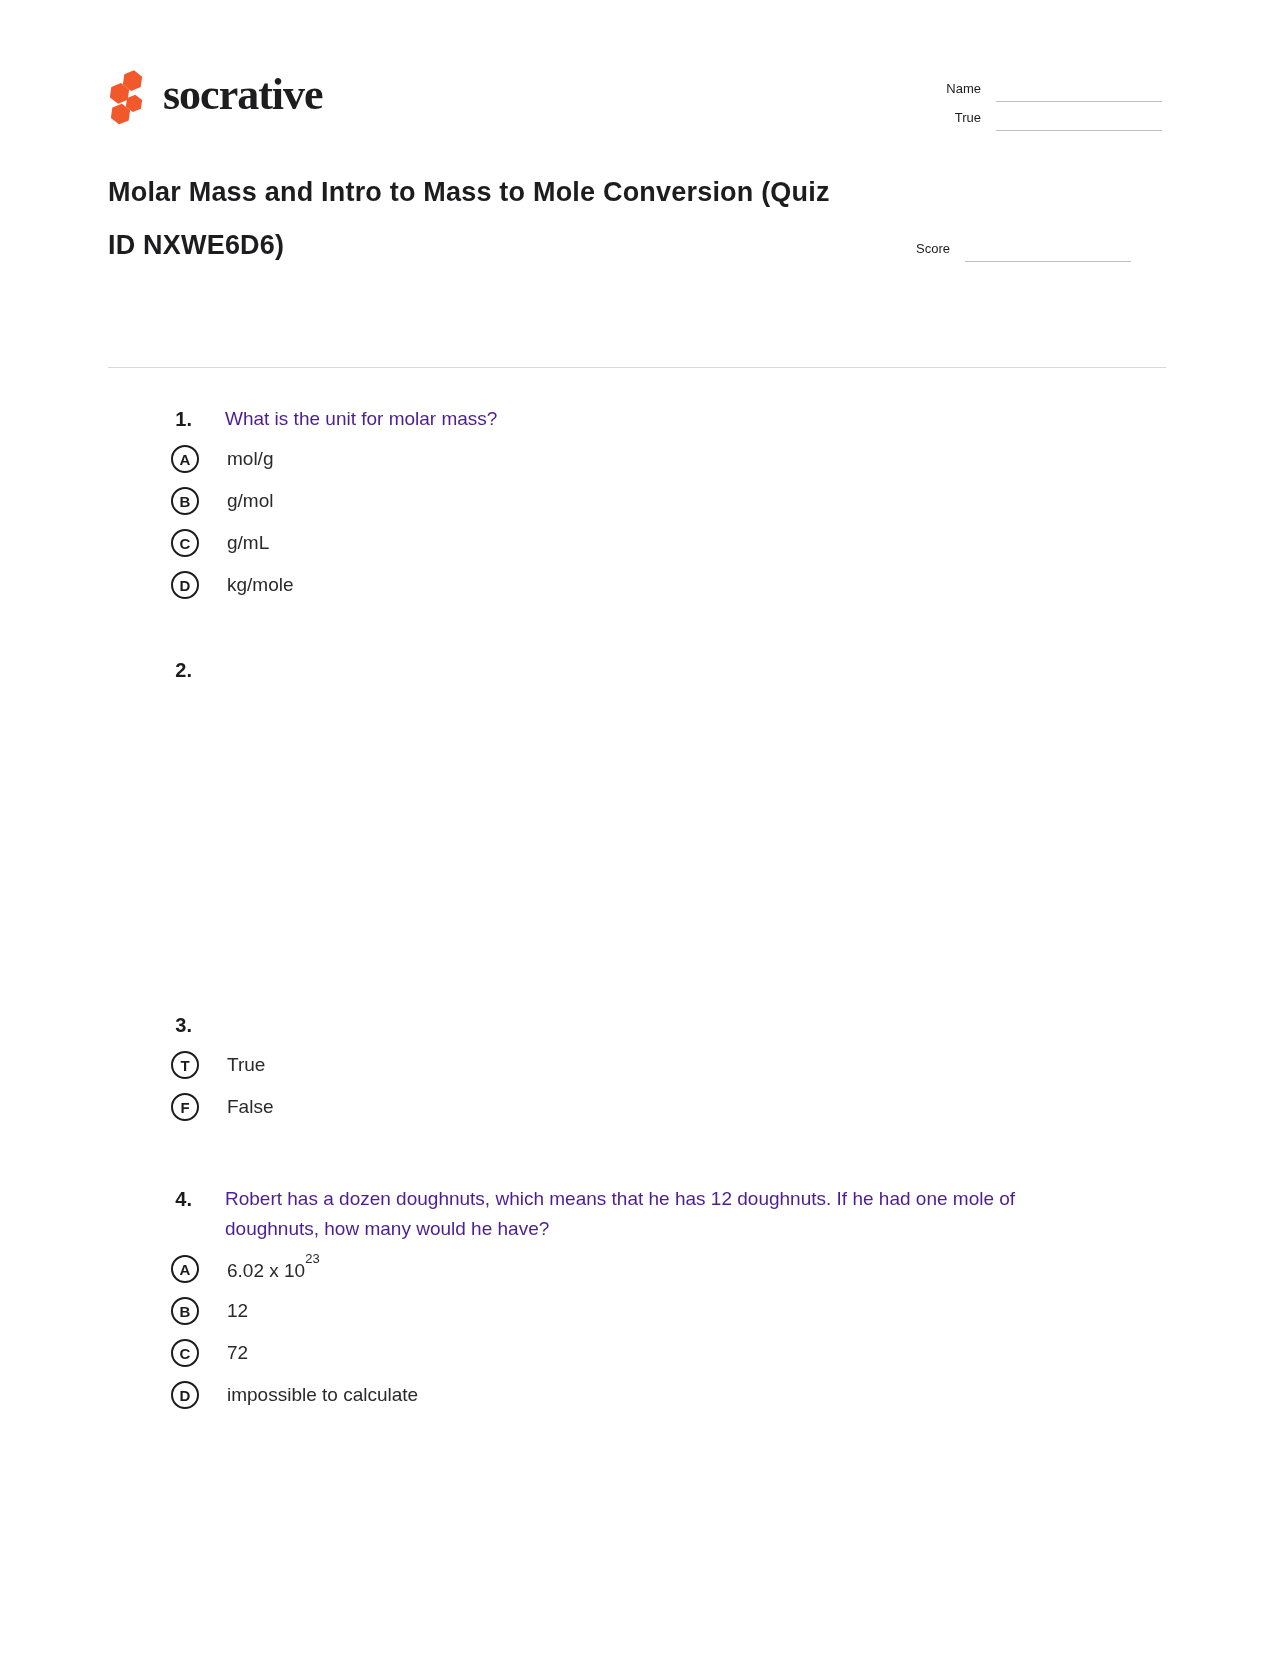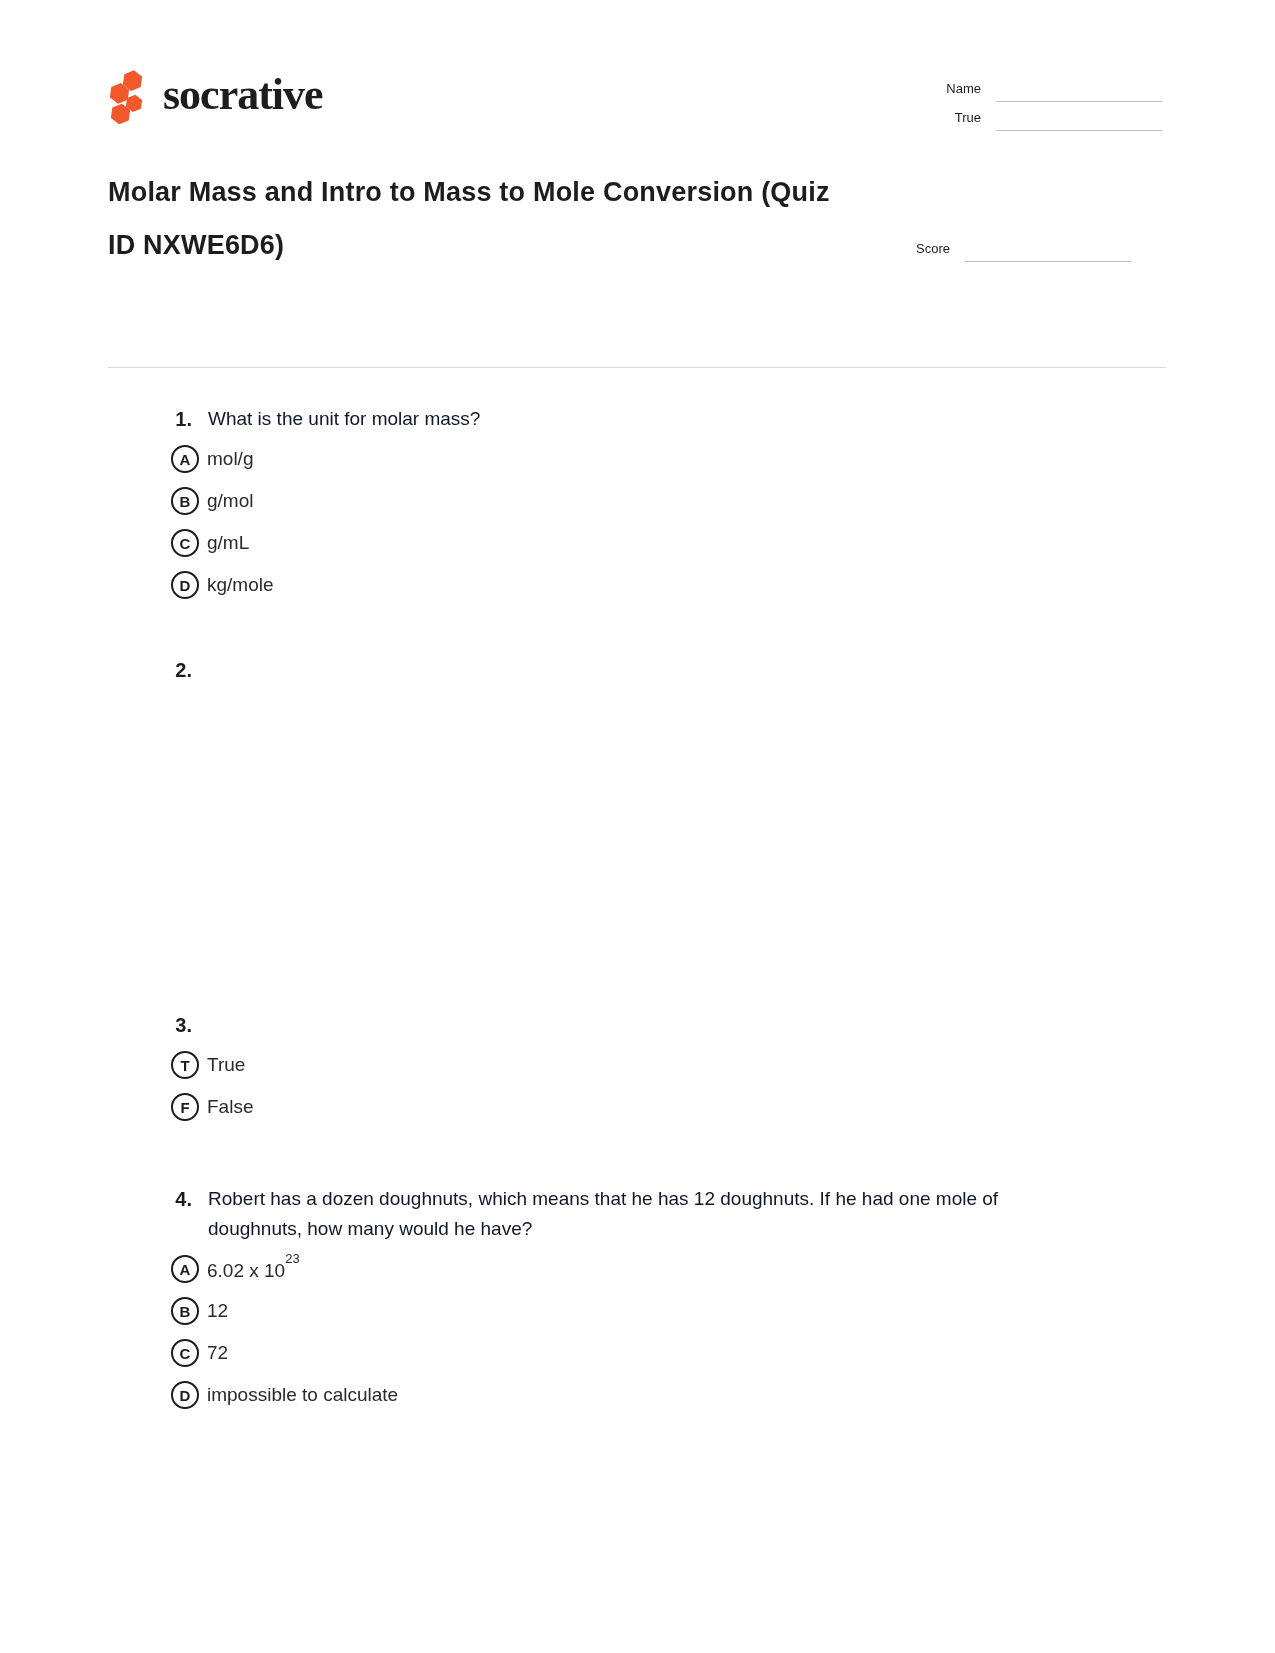--- a/index.html
+++ b/index.html
@@ -85,24 +85,24 @@
   .q-num {
     width: 84px;
     flex: 0 0 84px;
     text-align: right;
     font-weight: 700;
     font-size: 20px;
     line-height: 30px;
     color: #1c1c1e;
   }
   .q-text {
-    margin-left: 16px;
+    margin-left: 33px;
     font-size: 19px;
     line-height: 30px;
-    color: #0f172a;
+    color: #4c1d95;
     max-width: 872px;
   }
   sup.exp { font-size: 13px; position: relative; top: -7px; letter-spacing: 0; }
 
   .options { padding-left: 63px; }
   .option {
     display: flex;
     align-items: center;
     height: 28px;
     margin-top: 14px;
@@ -116,21 +116,21 @@
     border-radius: 50%;
     display: flex;
     align-items: center;
     justify-content: center;
     font-size: 15px;
     font-weight: 700;
     color: #1c1c1e;
     background: #fff;
   }
   .opt-text {
-    margin-left: 8px;
+    margin-left: 28px;
     font-size: 19px;
     color: #2a2a2c;
     line-height: 28px;
     white-space: nowrap;
   }
 
   .q1 { top: 404px; }
   .q2 { top: 655px; }
   .q3 { top: 1010px; }
   .q4 { top: 1184px; }

